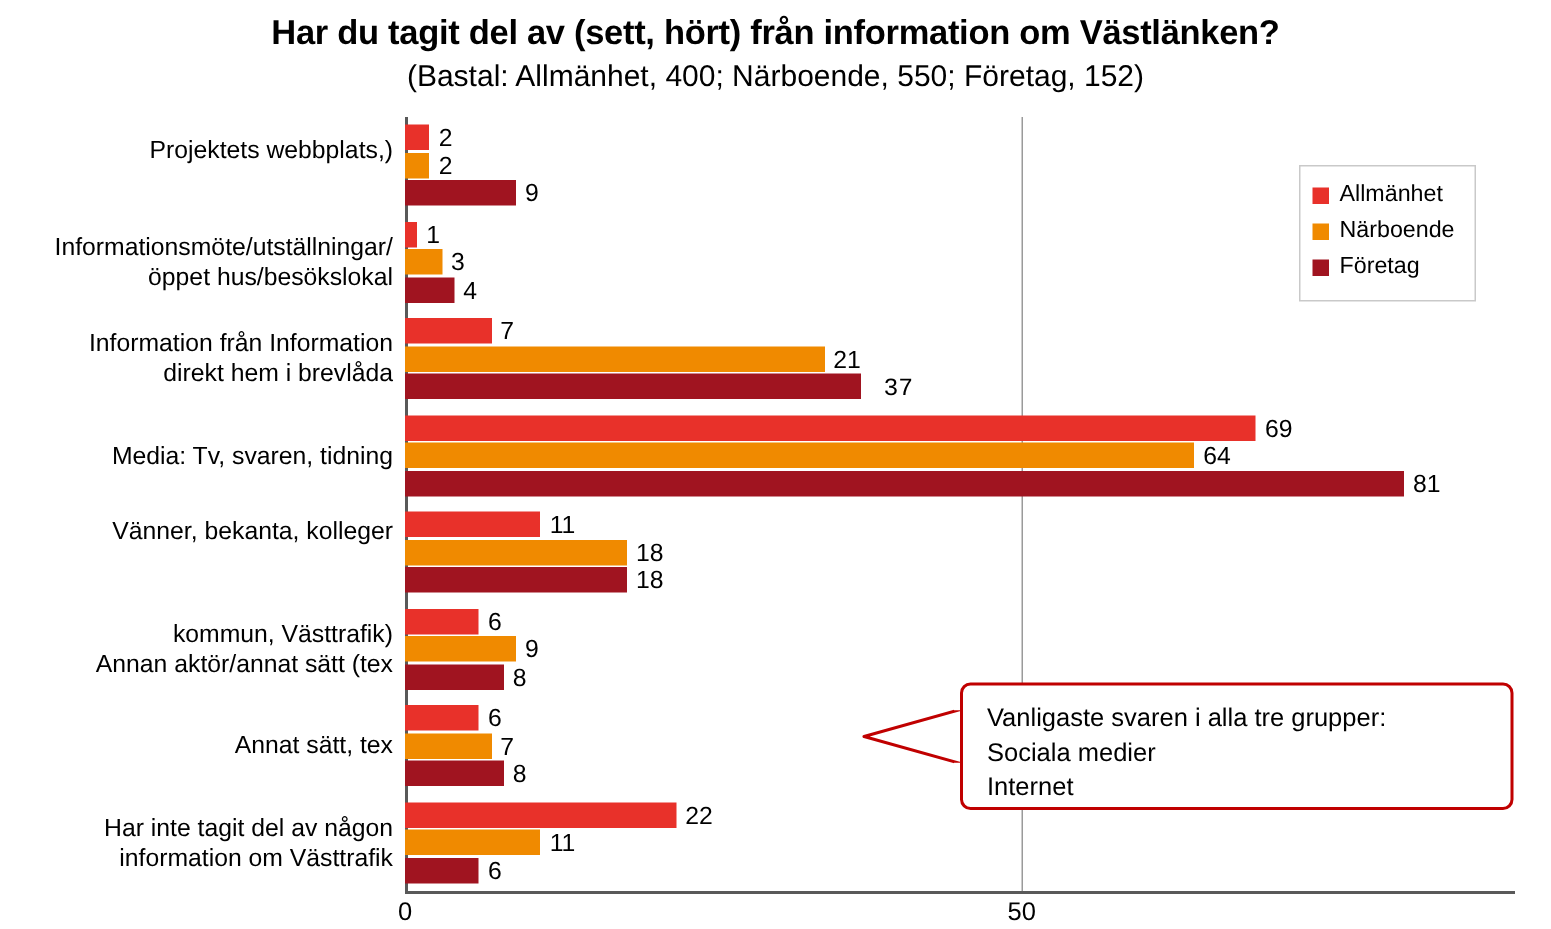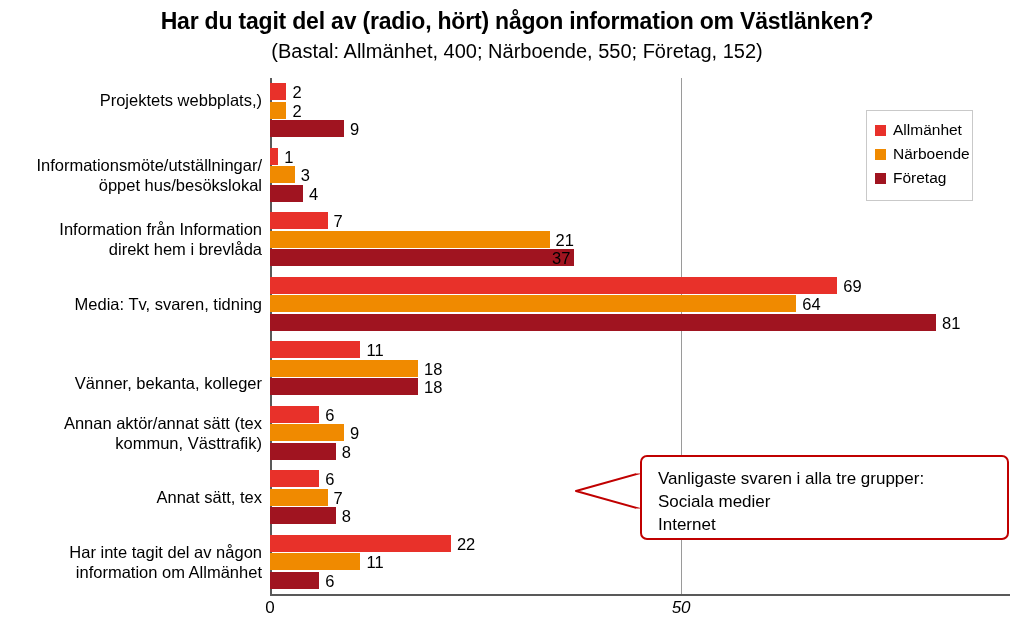--- a/index.html
+++ b/index.html
@@ -89,21 +89,21 @@
     font-size: 16.5px;
     line-height: 17px;
     color: #000;
     white-space: nowrap;
   }
   
   .legend {
     position: absolute;
     left: 866px;
     top: 110px;
-    width: 107px;
+    width: 118px;
     border: 1px solid #c9c9c9;
     background: #ffffff;
     padding: 6px 8px 7px 8px;
     box-sizing: border-box;
   }
   .legend-item {
     display: flex;
     align-items: center;
     margin: 4px 0 6px 0;
   }
@@ -141,82 +141,82 @@
     top: 470px;
     width: 70px;
     height: 42px;
   }
 </style>
 </head>
 <body>
 
 <div id="chart-root">
 
-  <div class="title">Har du tagit del av (radio, hört) någon information om Västlänken?</div>
+  <div class="title">Har du tagit del av (sett, hört) från information om Västlänken?</div>
   <div class="subtitle">(Bastal: Allmänhet, 400; Närboende, 550; Företag, 152)</div>
 
   <div class="plot"></div>
   <div class="axis-line-bottom"></div>
 
   <div id="gridlines">
       <div class="gridline" style="left: 681.111px;"></div>
     </div>
   <div id="ticklabels">
       <div class="tick-label" style="left: 270px;">0</div>
-      <div class="tick-label" style="left: 681.111px; font-style: italic;">50</div>
+      <div class="tick-label" style="left: 681.111px;">50</div>
     </div>
   <div id="catlabels">
       <div class="cat-label-box" style="top: 90.25px;">
         <div>Projektets webbplats,)</div>
       </div>
       <div class="cat-label-box" style="top: 154.75px;">
         <div>Informationsmöte/utställningar/</div>
         <div>öppet hus/besökslokal</div>
       </div>
       <div class="cat-label-box" style="top: 219.25px;">
         <div>Information från Information</div>
         <div>direkt hem i brevlåda</div>
       </div>
       <div class="cat-label-box" style="top: 293.75px;">
         <div>Media: Tv, svaren, tidning</div>
       </div>
-      <div class="cat-label-box" style="top: 373px;">
+      <div class="cat-label-box" style="top: 344px;">
         <div>Vänner, bekanta, kolleger</div>
       </div>
       <div class="cat-label-box" style="top: 412.75px;">
+        <div>kommun, Västtrafik)</div>
         <div>Annan aktör/annat sätt (tex</div>
-        <div>kommun, Västtrafik)</div>
       </div>
       <div class="cat-label-box" style="top: 487.25px;">
         <div>Annat sätt, tex</div>
       </div>
       <div class="cat-label-box" style="top: 541.75px;">
         <div>Har inte tagit del av någon</div>
-        <div>information om Allmänhet</div>
+        <div>information om Västtrafik</div>
       </div>
     </div>
   <div id="bars">
       <div class="bar" style="left: 270px; top: 83.25px; width: 16.4444px; background: rgb(232, 49, 42);"></div>
       <div class="bar-value" style="left: 292.444px; top: 84.25px;">2</div>
       <div class="bar" style="left: 270px; top: 101.75px; width: 16.4444px; background: rgb(240, 138, 0);"></div>
       <div class="bar-value" style="left: 292.444px; top: 102.75px;">2</div>
       <div class="bar" style="left: 270px; top: 120.25px; width: 74px; background: rgb(160, 20, 32);"></div>
       <div class="bar-value" style="left: 350px; top: 121.25px;">9</div>
       <div class="bar" style="left: 270px; top: 147.75px; width: 8.22222px; background: rgb(232, 49, 42);"></div>
       <div class="bar-value" style="left: 284.222px; top: 148.75px;">1</div>
       <div class="bar" style="left: 270px; top: 166.25px; width: 24.6667px; background: rgb(240, 138, 0);"></div>
       <div class="bar-value" style="left: 300.667px; top: 167.25px;">3</div>
       <div class="bar" style="left: 270px; top: 184.75px; width: 32.8889px; background: rgb(160, 20, 32);"></div>
       <div class="bar-value" style="left: 308.889px; top: 185.75px;">4</div>
       <div class="bar" style="left: 270px; top: 212.25px; width: 57.5556px; background: rgb(232, 49, 42);"></div>
       <div class="bar-value" style="left: 333.556px; top: 213.25px;">7</div>
       <div class="bar" style="left: 270px; top: 230.75px; width: 279.556px; background: rgb(240, 138, 0);"></div>
       <div class="bar-value" style="left: 555.556px; top: 231.75px;">21</div>
       <div class="bar" style="left: 270px; top: 249.25px; width: 304.222px; background: rgb(160, 20, 32);"></div>
-      <div class="bar-value" style="left: 552px; top: 250.25px;">37</div>
+      <div class="bar-value" style="left: 589px; top: 250.25px; font-family: Liberation Mono, monospace;">37</div>
       <div class="bar" style="left: 270px; top: 276.75px; width: 567.333px; background: rgb(232, 49, 42);"></div>
       <div class="bar-value" style="left: 843.333px; top: 277.75px;">69</div>
       <div class="bar" style="left: 270px; top: 295.25px; width: 526.222px; background: rgb(240, 138, 0);"></div>
       <div class="bar-value" style="left: 802.222px; top: 296.25px;">64</div>
       <div class="bar" style="left: 270px; top: 313.75px; width: 666px; background: rgb(160, 20, 32);"></div>
       <div class="bar-value" style="left: 942px; top: 314.75px;">81</div>
       <div class="bar" style="left: 270px; top: 341.25px; width: 90.4444px; background: rgb(232, 49, 42);"></div>
       <div class="bar-value" style="left: 366.444px; top: 342.25px;">11</div>
       <div class="bar" style="left: 270px; top: 359.75px; width: 148px; background: rgb(240, 138, 0);"></div>
       <div class="bar-value" style="left: 424px; top: 360.75px;">18</div>

